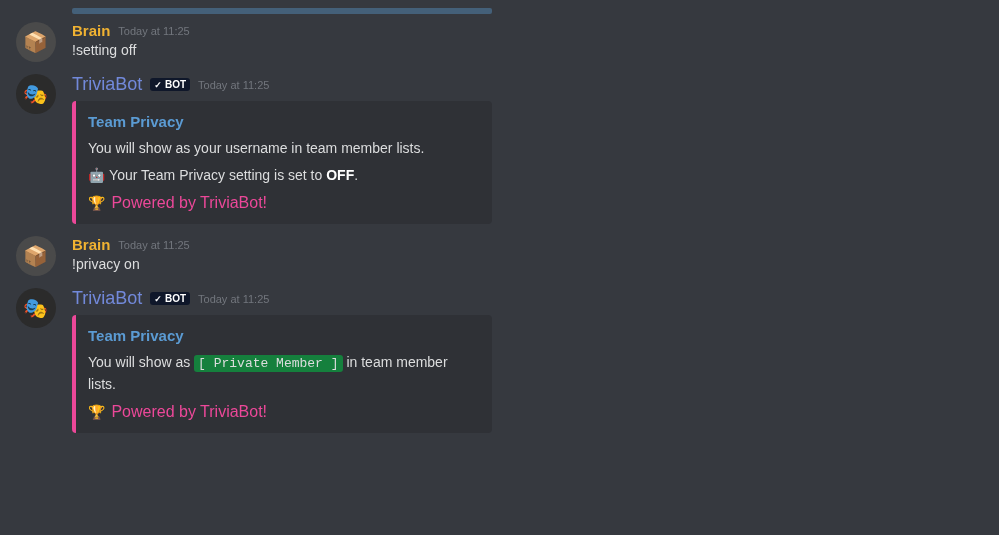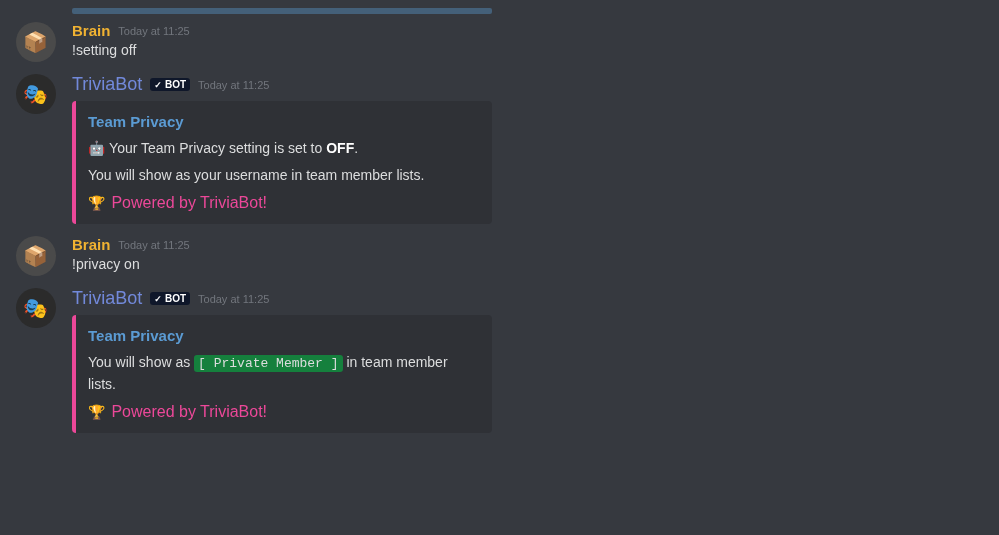--- a/index.html
+++ b/index.html
@@ -178,25 +178,25 @@
     <div class="avatar avatar-triviabot">🎭</div>
     <div class="message-content">
       <div class="message-header">
         <span class="username-triviabot">TriviaBot</span>
         <span class="bot-badge">BOT</span>
         <span class="timestamp">Today at 11:25</span>
       </div>
       <div class="embed-card">
         <div class="embed-title">Team Privacy</div>
         <div class="embed-body">
+          <span>You will show as your username in team member lists.</span>
+        </div>
+        <div class="embed-body">
           <span>🤖 </span>
           <span>Your Team Privacy setting is set to </span><strong>OFF</strong><span>.</span>
-        </div>
-        <div class="embed-body">
-          <span>You will show as your username in team member lists.</span>
         </div>
         <div class="embed-footer">
           <span class="embed-footer-icon">🏆</span>
           <span class="embed-footer-text">Powered by TriviaBot!</span>
         </div>
       </div>
     </div>
   </div>
 
   <div class="message-group">

